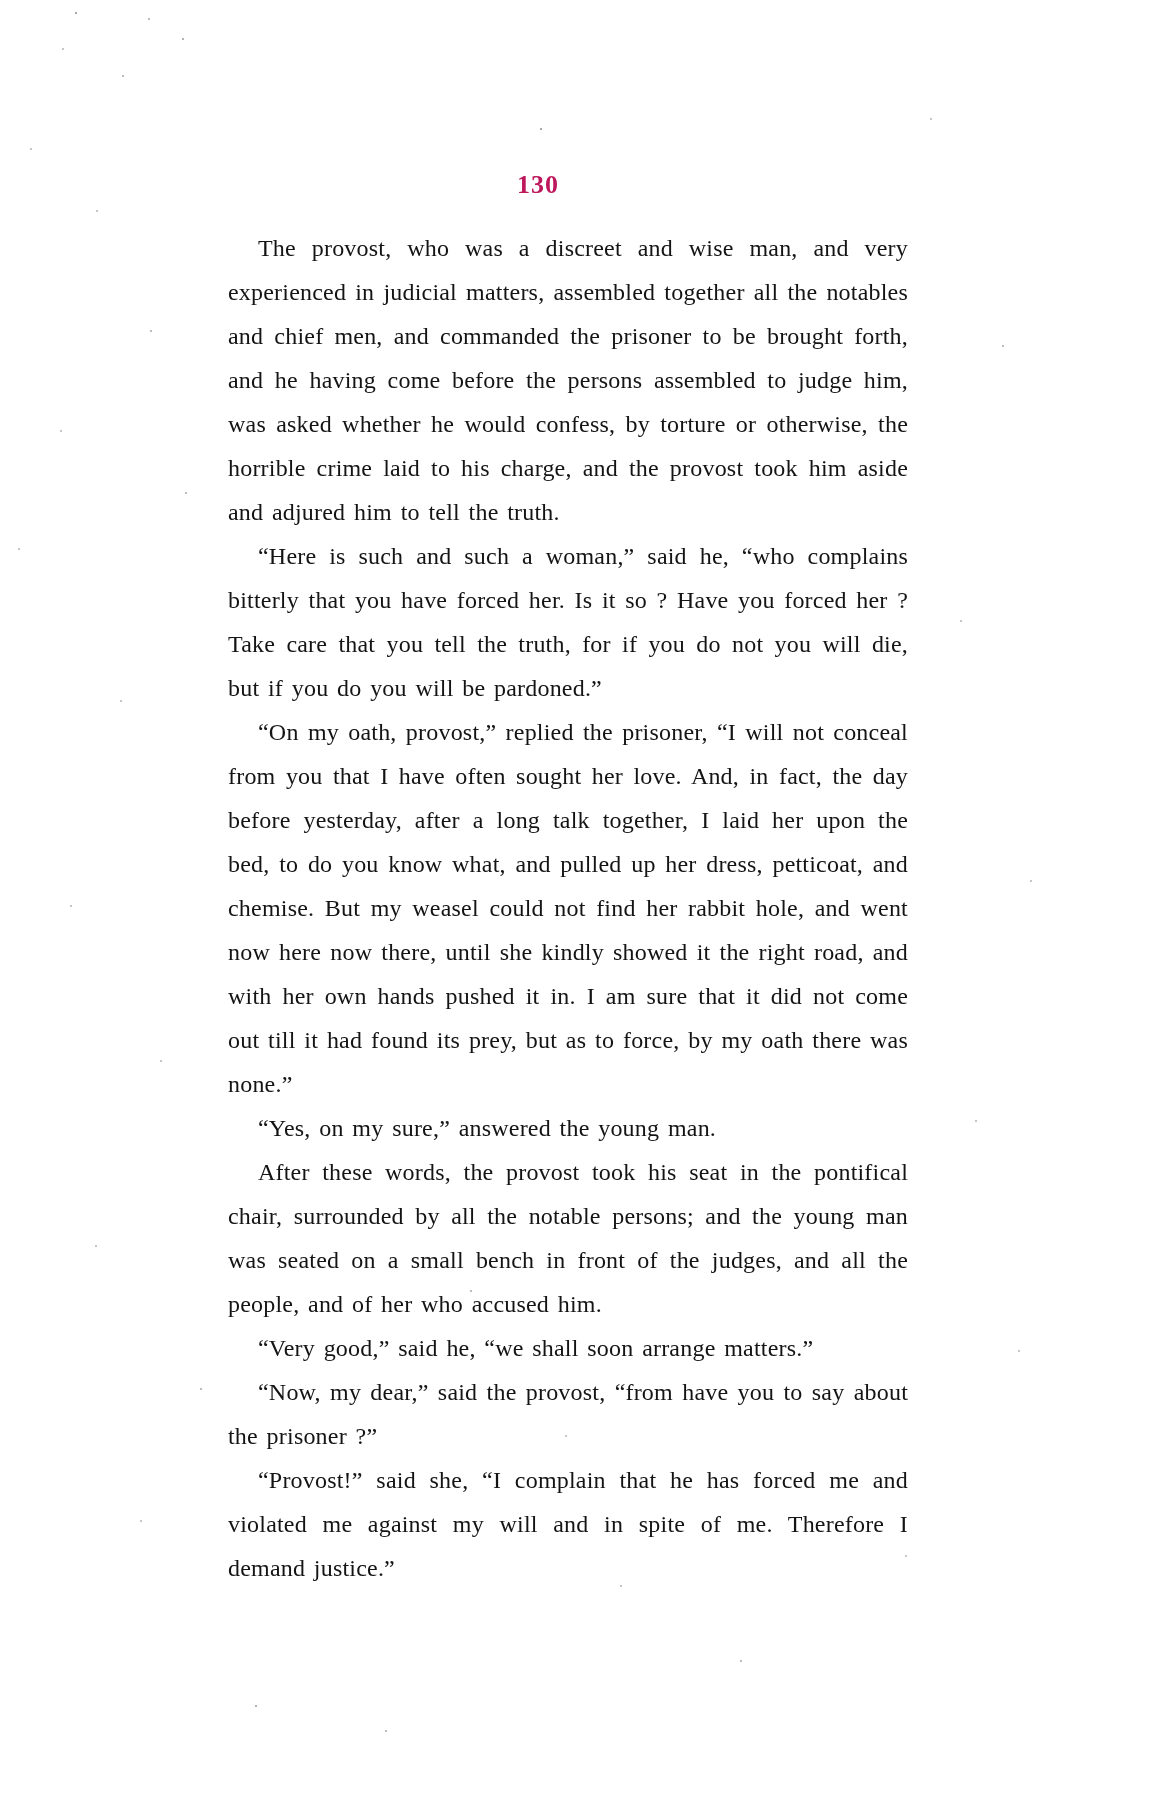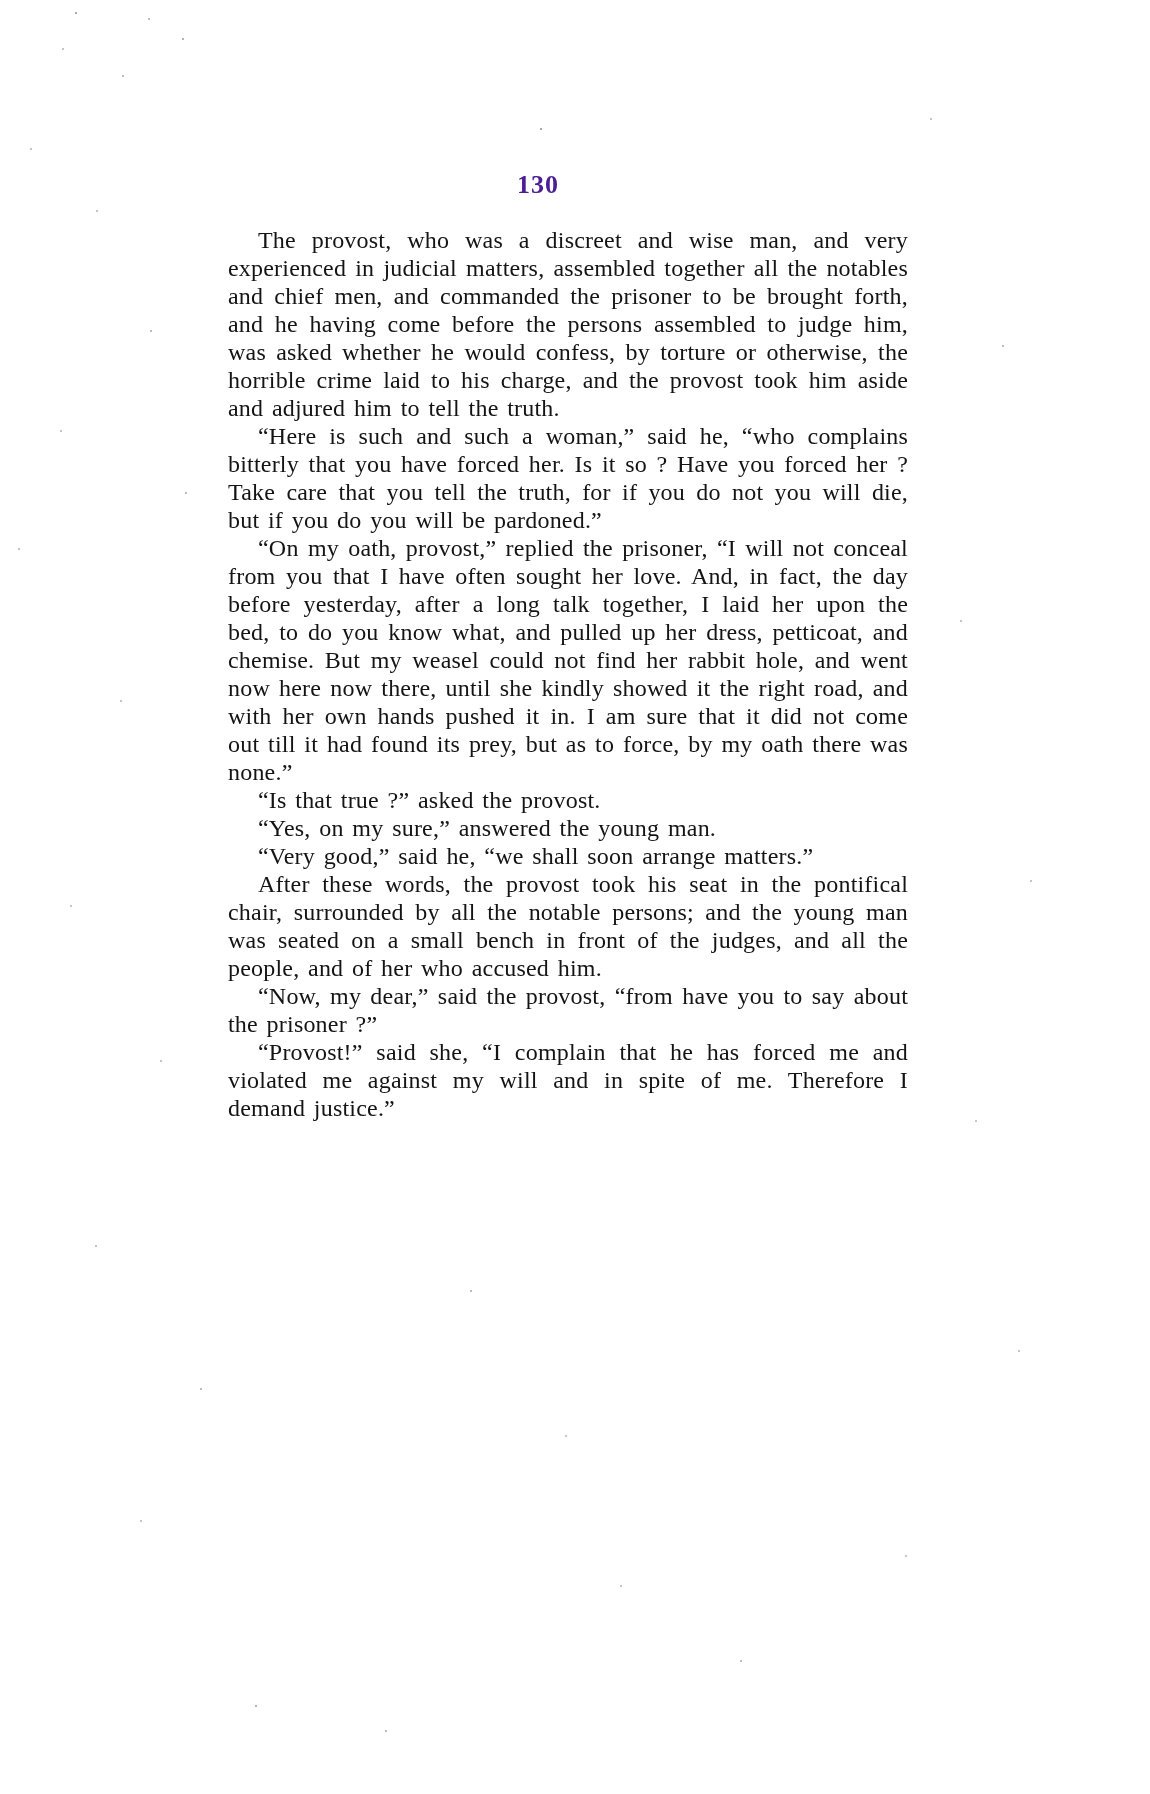--- a/index.html
+++ b/index.html
@@ -18,29 +18,29 @@
   }
   .page-number {
     position: absolute;
     top: 170px;
     left: 228px;
     width: 620px;
     text-align: center;
     font-size: 26px;
     font-weight: bold;
     letter-spacing: 1px;
-    color: #4c1d95;
+    color: #be185d;
   }
   .text-block {
     position: absolute;
     left: 228px;
     top: 226px;
     width: 680px;
     font-size: 24px;
-    line-height: 28px;
+    line-height: 44px;
     text-align: justify;
     word-spacing: 2.5px;
     letter-spacing: 0.2px;
   }
   .text-block p {
     margin: 0;
     padding: 0;
     text-indent: 30px;
   }
   
@@ -89,20 +89,19 @@
 
 <div class="page">
   <div class="speckles"></div>
 
   <div class="page-number">130</div>
 
   <div class="text-block">
     <p>The provost, who was a discreet and wise man, and very experienced in judicial matters, assembled together all the notables and chief men, and commanded the prisoner to be brought forth, and he having come before the persons assembled to judge him, was asked whether he would confess, by torture or otherwise, the horrible crime laid to his charge, and the provost took him aside and adjured him to tell the truth.</p>
     <p>“Here is such and such a woman,” said he, “who complains bitterly that you have forced her.  Is it so ? Have you forced her ?   Take care that you tell the truth, for if you do not you will die, but if you do you will be pardoned.”</p>
     <p>“On my oath, provost,” replied the prisoner, “I will not conceal from you that I have often sought her love. And, in fact, the day before yesterday, after a long talk together, I laid her upon the bed, to do you know what, and pulled up her dress, petticoat, and chemise.  But my weasel could not find her rabbit hole, and went now here now there, until she kindly showed it the right road, and with her own hands pushed it in.  I am sure that it did not come out till it had found its prey, but as to force, by my oath there was none.”</p>
-    <p>“Is that true ?” asked the provost.</p>
     <p>“Yes, on my sure,” answered the young man.</p>
+    <p>After these words, the provost took his seat in the pontifical chair, surrounded by all the notable persons; and the young man was seated on a small bench in front of the judges, and all the people, and of her who accused him.</p>
     <p>“Very good,” said he, “we shall soon arrange matters.”</p>
-    <p>After these words, the provost took his seat in the pontifical chair, surrounded by all the notable persons; and the young man was seated on a small bench in front of the judges, and all the people, and of her who accused him.</p>
     <p>“Now, my dear,” said the provost, “from have you to say about the prisoner ?”</p>
     <p>“Provost!” said she, “I complain that he has forced me and violated me against my will and in spite of me. Therefore I demand justice.”</p>
   </div>
 </div>
 
 </body></html>

